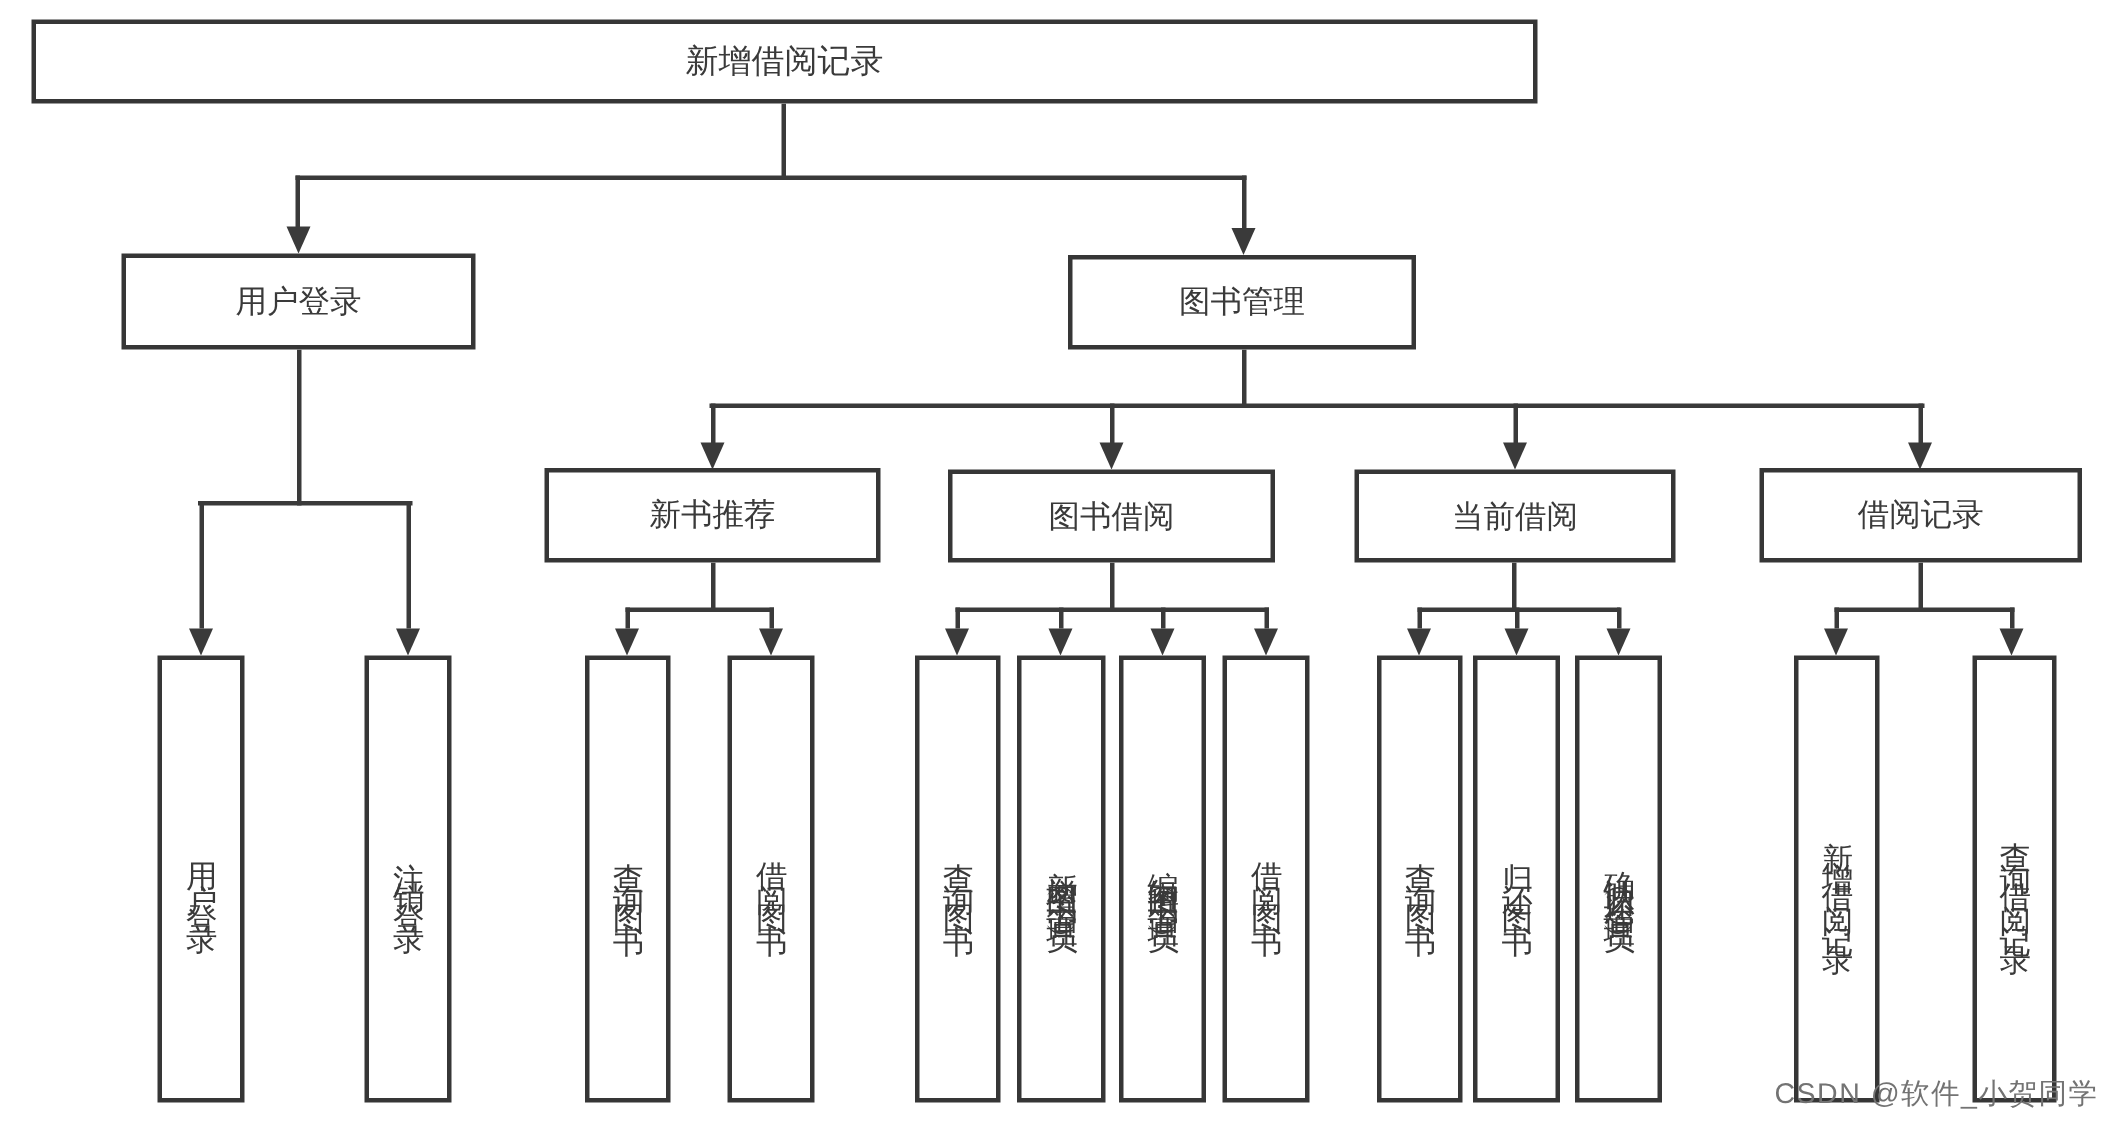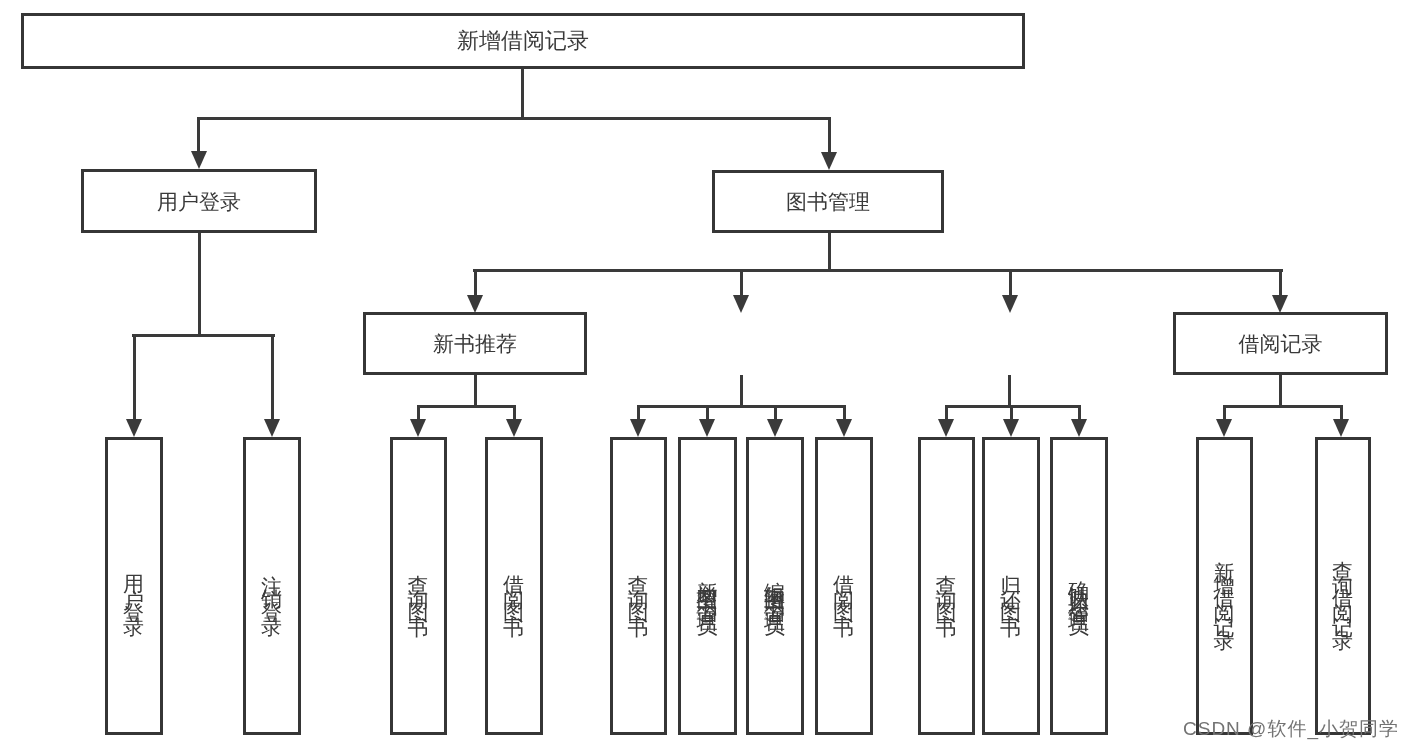--- a/index.html
+++ b/index.html
@@ -99,20 +99,26 @@
   <div class="node" style="left:81px;top:169px;width:236px;height:64px;">
     <span>用户登录</span>
   </div>
   <div class="node" style="left:712px;top:170px;width:232px;height:63px;">
     <span>图书管理</span>
   </div>
 
   <div class="node" style="left:363px;top:312px;width:224px;height:63px;">
     <span>新书推荐</span>
   </div>
+  <div class="node" style="left:632px;top:313px;width:218px;height:62px;">
+    <span>图书借阅</span>
+  </div>
+  <div class="node" style="left:903px;top:313px;width:214px;height:62px;">
+    <span>当前借阅</span>
+  </div>
   <div class="node" style="left:1173px;top:312px;width:215px;height:63px;">
     <span>借阅记录</span>
   </div>
 
   <div class="node" style="left:105px;top:437px;width:58px;height:298px;">
     <span class="v">用户登录</span>
   </div>
   <div class="node" style="left:243px;top:437px;width:58px;height:298px;">
     <span class="v">注销登录</span>
   </div>

